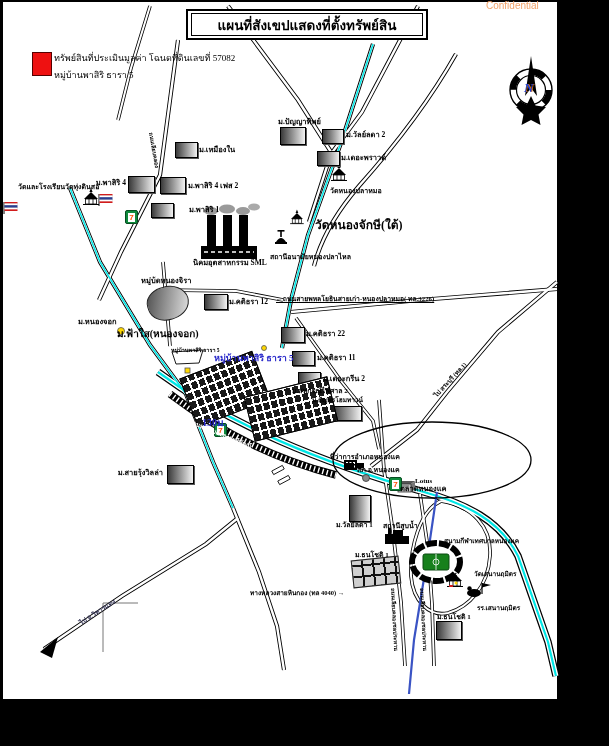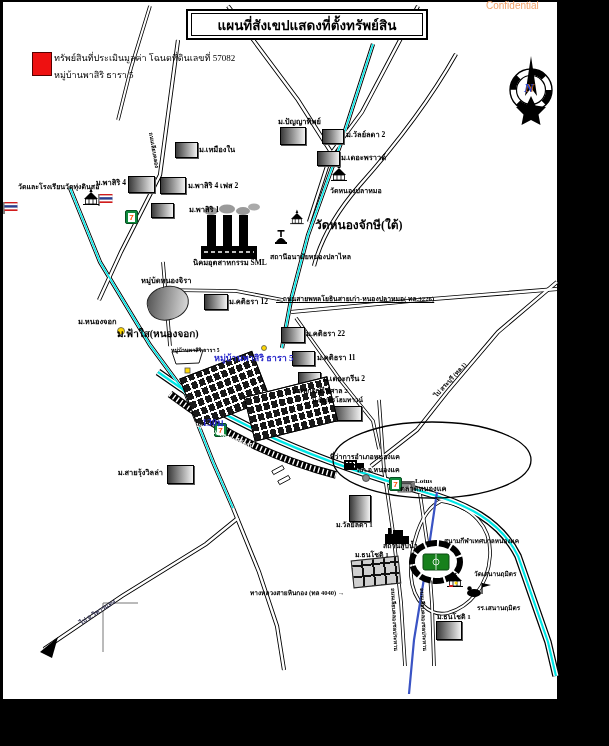--- a/index.html
+++ b/index.html
@@ -285,21 +285,21 @@
       <span class="lbl" style="left: 292px; top: 388px; font-size: 7px;">ม.สหกรณ์ไพศาล 2</span>
       <span class="lbl" style="left: 214px; top: 354px; font-size: 9px; color: rgb(38, 38, 201);">หมู่บ้านพาสิริ ธารา 5</span>
       <span class="lbl" style="left: 202px; top: 393px; font-size: 10px; color: rgb(38, 38, 201); margin-top: 24px;">130ม.</span>
       <span class="lbl" style="left: 171px; top: 347px; font-size: 5.5px;">หมู่บ้านพาสิริ ธารา 5</span>
       <span class="lbl" style="left: 312px; top: 396px; font-size: 6.5px;">ม.ธัญพรโฮมทาวน์</span>
       <span class="lbl" style="left: 330px; top: 454px; font-size: 7px;">ที่ว่าการอำเภอหนองแค</span>
       <span class="lbl" style="left: 357px; top: 467px; font-size: 7px;">สภ.อ.หนองแค</span>
       <span class="lbl" style="left: 400px; top: 449px; margin-top: 36px;">ตลาดหนองแค</span>
       <span class="lbl" style="left: 163px; top: 469px; transform: translateX(-100%);">ม.สายรุ้งวิลล่า</span>
       <span class="lbl" style="left: 336px; top: 522px; font-size: 7px;">ม.วัลย์ลดา 1</span>
-      <span class="lbl" style="left: 383px; top: 523px; font-size: 7px; margin-top: 20px;">สถานีสูบน้ำ</span>
+      <span class="lbl" style="left: 383px; top: 523px; font-size: 7px;">สถานีสูบน้ำ</span>
       <span class="lbl" style="left: 355px; top: 552px; font-size: 7px;">ม.ธนโชติ 1</span>
       <span class="lbl" style="left: 437px; top: 614px; font-size: 7px;">ม.ธนโชติ 1</span>
       <span class="lbl" style="left: 444px; top: 537px; font-size: 6.5px;">สนามกีฬาเทศบาลหนองแค</span>
       <span class="lbl" style="left: 474px; top: 570px; font-size: 6.5px;">วัดเสนานฤมิตร</span>
       <span class="lbl" style="left: 477px; top: 604px; font-size: 6.5px;">รร.เสนานฤมิตร</span>
       <span class="lbl" style="left: 415px; top: 478px; font-size: 7px;">Lotus</span>
       <span class="lbl" style="left: 250px; top: 589px; font-size: 6.5px;">ทางหลวงสายหินกอง (ทล 4040) →</span>
       <span class="lbl" style="left: 78px; top: 620px; font-size: 6.5px; color: rgb(51, 51, 85); transform: rotate(-33deg);">ไป อ.วิหารแดง</span>
       <span class="lbl" style="left: 433px; top: 394px; font-size: 6.2px; transform: rotate(-47deg);">ไป สระบุรี (ทล.1)</span>
       <span class="lbl" style="left: 194px; top: 420px; font-size: 6px; color: rgb(255, 255, 255); transform: rotate(22deg);">ถนนเลียบคลองระพีพัฒน์</span>

